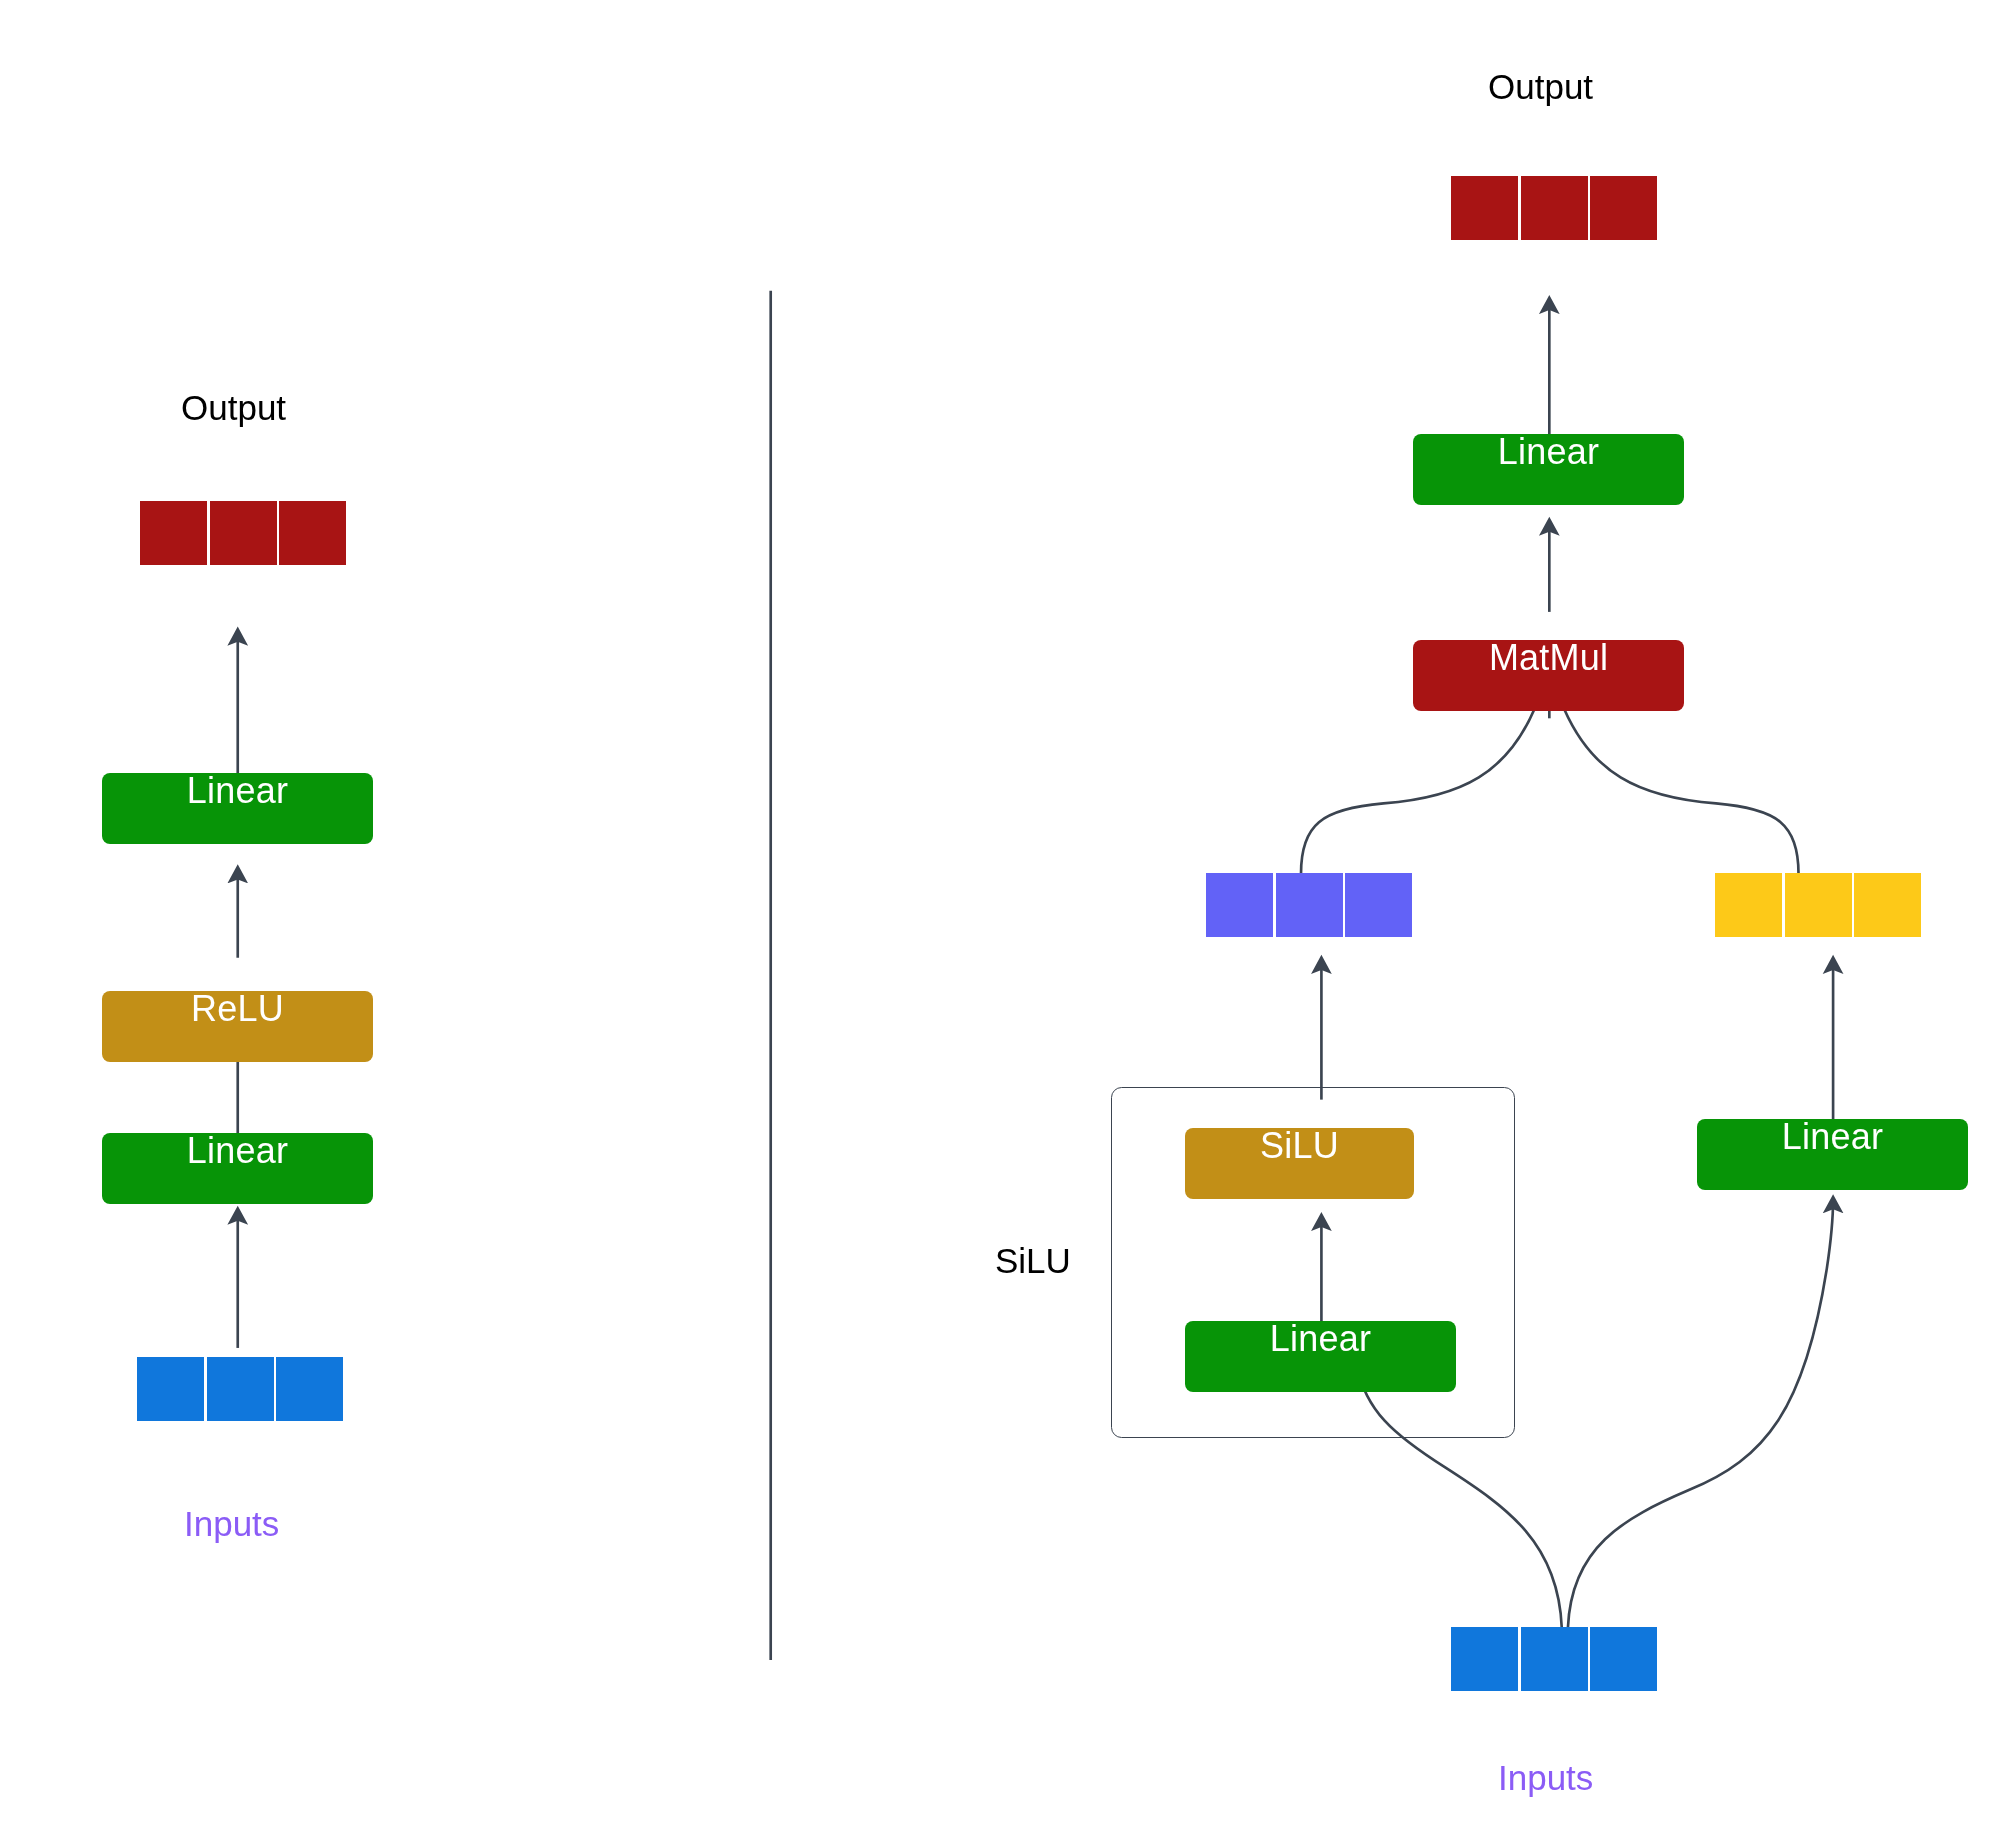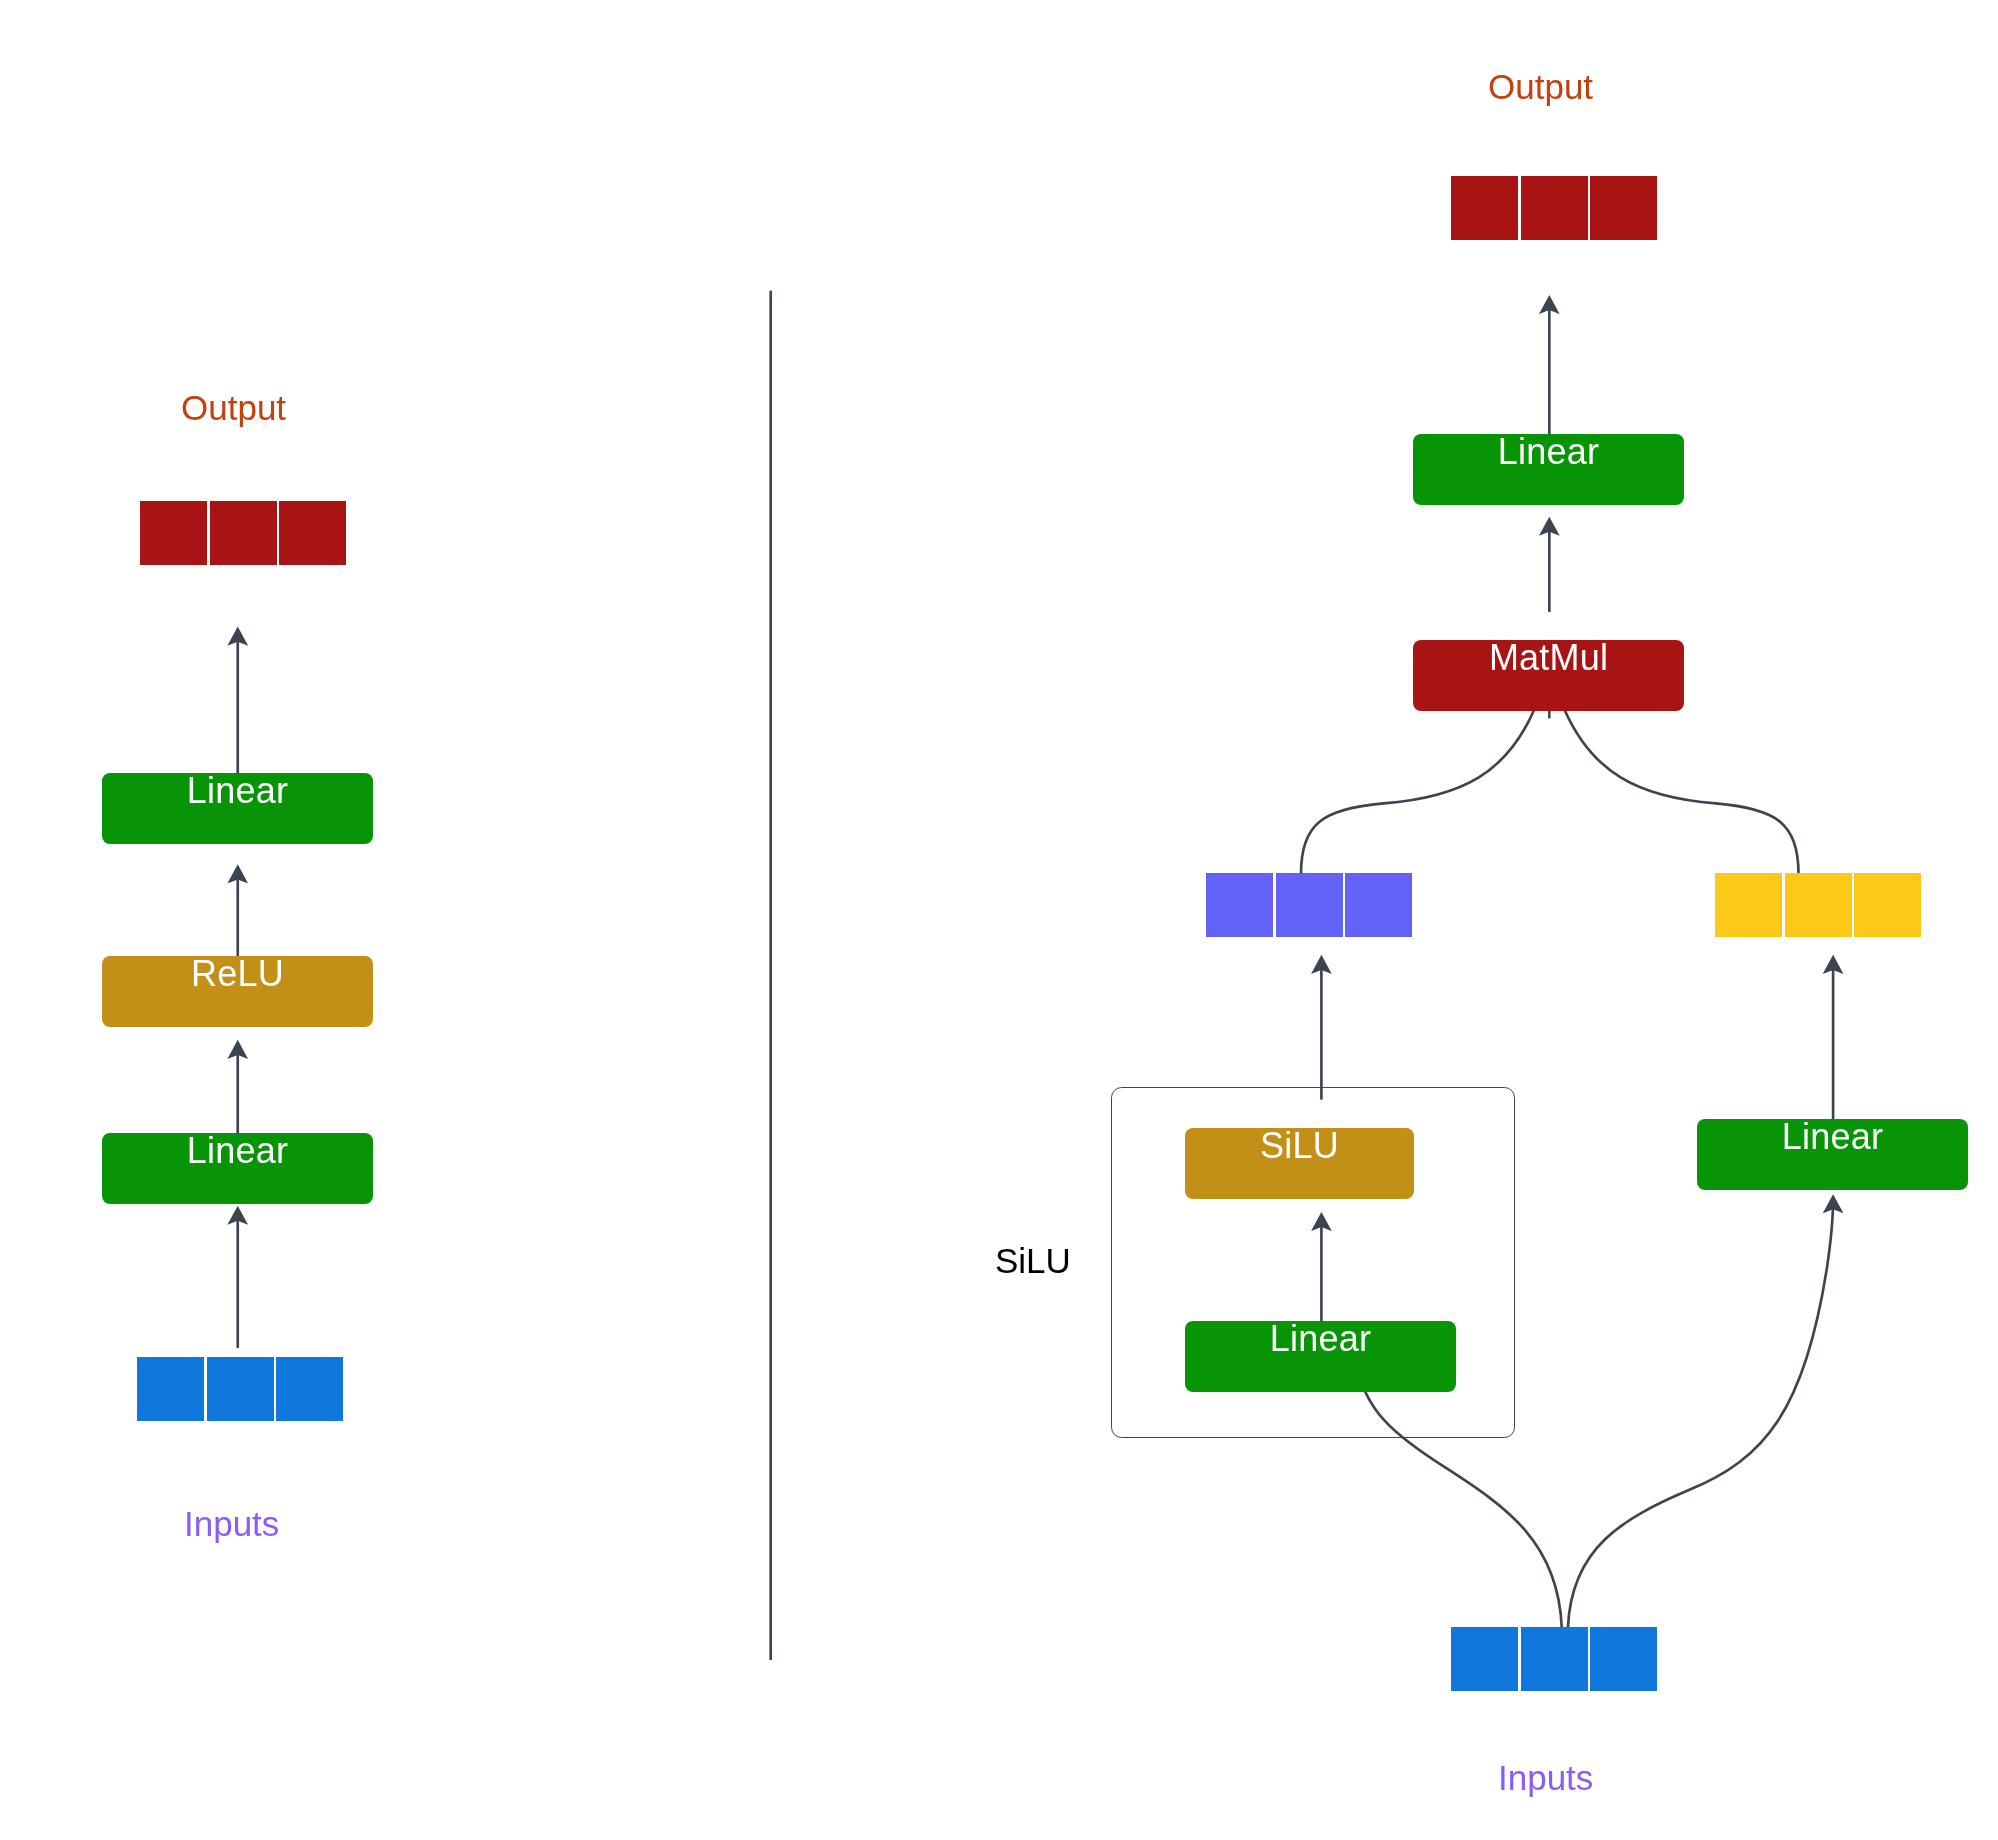--- a/index.html
+++ b/index.html
@@ -54,21 +54,21 @@
   .tokens.red    .cell { background: #A81414; }
   .tokens.indigo .cell { background: #6262F7; }
   .tokens.yellow .cell { background: #FDC918; }
 
   .caption {
     position: absolute;
     font-size: 35px;
     line-height: 1;
     white-space: nowrap;
   }
-  .caption.out { color: #c2410c; }
+  .caption.out { color: #000000; }
   .caption.in  { color: #8b5cf6; }
   .caption.plain { color: #000000; }
 
   .group-box {
     position: absolute;
     border: 1.8px solid #3b4450;
     border-radius: 10.6px;
     background: transparent;
     box-sizing: border-box;
   }
@@ -122,21 +122,21 @@
   <div class="tokens red" style="left:140px; top:501px;">
     <div class="cell"></div>
     <div class="cell"></div>
     <div class="cell"></div>
   </div>
 
   <div class="node green" style="left:102px; top:773px; width:271px; height:71px;">
     <span>Linear</span>
   </div>
 
-  <div class="node gold" style="left:102px; top:956px; width:271px; height:71px;">
+  <div class="node gold" style="left:102px; top:991px; width:271px; height:71px;">
     <span>ReLU</span>
   </div>
 
   <div class="node green" style="left:102px; top:1133px; width:271px; height:71px;">
     <span>Linear</span>
   </div>
 
   <div class="tokens blue" style="left:137px; top:1357px;">
     <div class="cell"></div>
     <div class="cell"></div>

